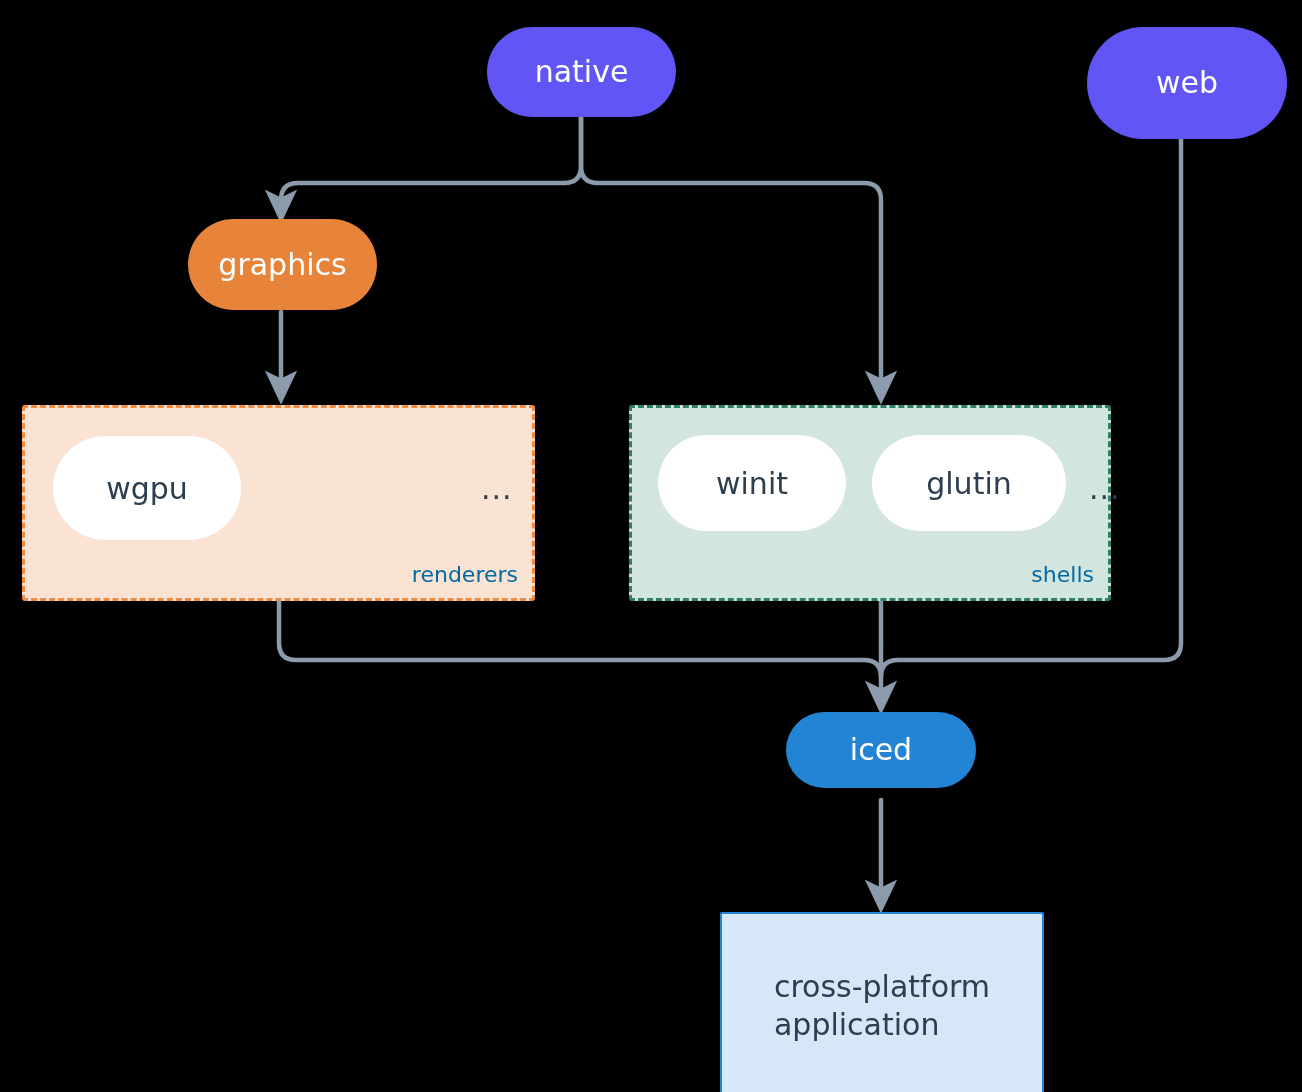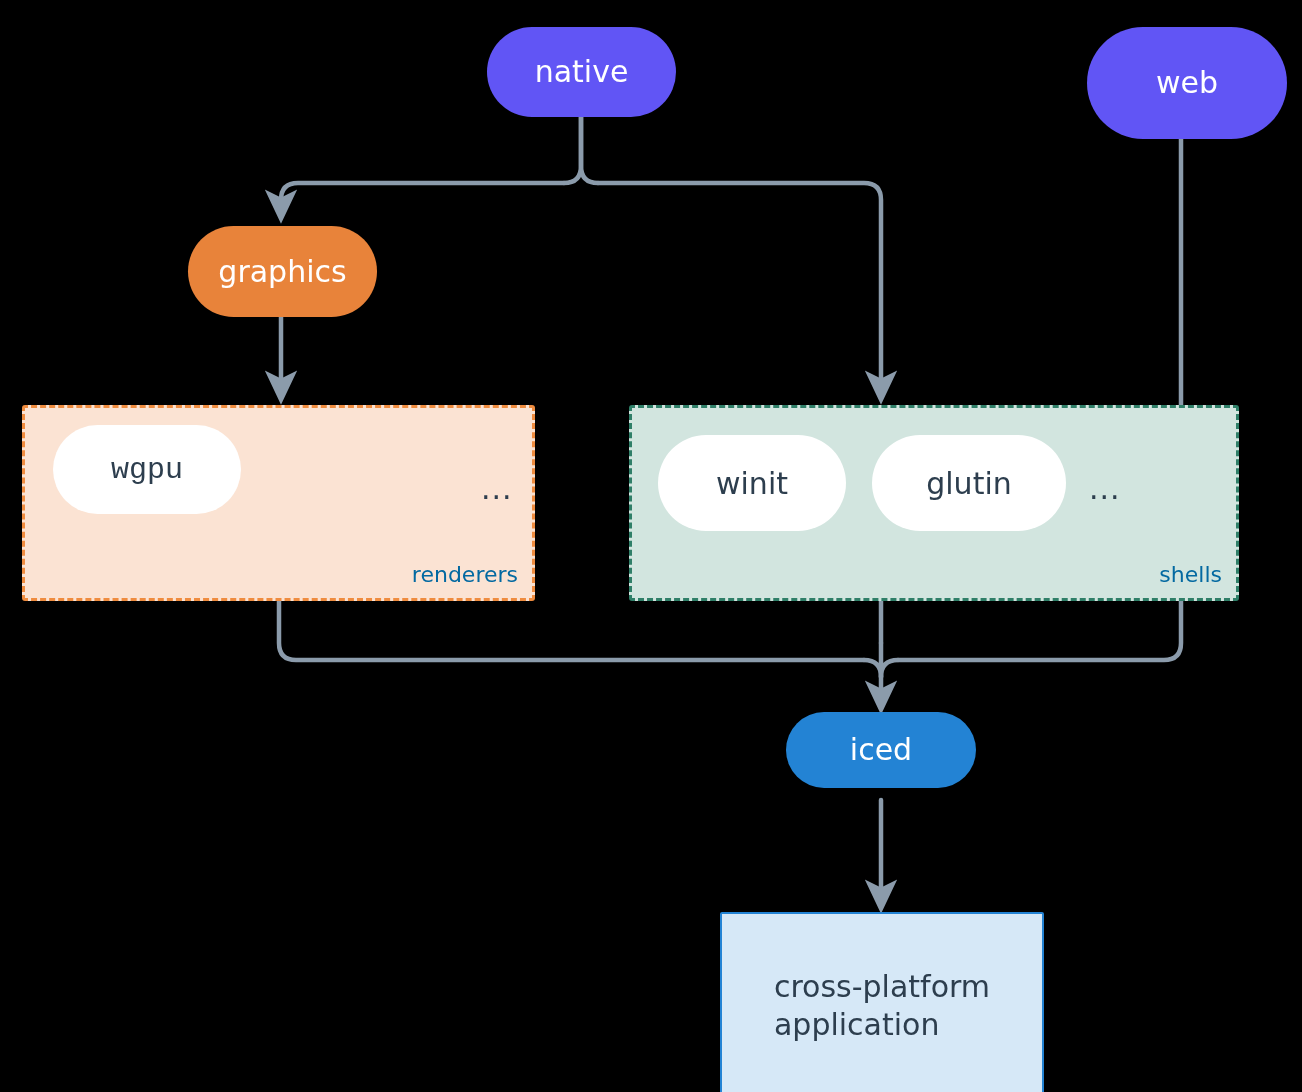--- a/index.html
+++ b/index.html
@@ -144,47 +144,47 @@
       <path d="M864,660 Q881,660 881,677"></path>
       <path d="M898,660 Q881,660 881,677"></path>
 
       <path d="M881,643 L881,698" marker-end="url(#arrowhead)"></path>
 
       <path d="M881,800 L881,897" marker-end="url(#arrowhead)"></path>
     </g>
   </svg>
 
   <div class="group group-renderers" style="left:22px; top:405px; width:513px; height:196px;">
-    <div class="subpill" style="left:28px; top:17px; width:188px; height:89px;font-family:Liberation Mono, monospace;">
+    <div class="subpill" style="left:28px; top:28px; width:188px; height:104px;">
       <span class="node-label">wgpu</span>
     </div>
     <span class="ellipsis" style="left:456px; top:66px;">...</span>
     <span class="group-caption">renderers</span>
   </div>
 
-  <div class="group group-shells" style="left:629px; top:405px; width:610px; height:196px;">
+  <div class="group group-shells" style="left:629px; top:405px; width:482px; height:196px;">
     <div class="subpill" style="left:26px; top:27px; width:188px; height:96px;">
       <span class="node-label">winit</span>
     </div>
     <div class="subpill" style="left:240px; top:27px; width:194px; height:96px;">
       <span class="node-label">glutin</span>
     </div>
     <span class="ellipsis" style="left:457px; top:66px;">...</span>
     <span class="group-caption">shells</span>
   </div>
 
   <div class="node pill node-native" style="left:487px; top:27px; width:189px; height:90px;">
     <span class="node-label">native</span>
   </div>
 
   <div class="node pill node-web" style="left:1087px; top:27px; width:200px; height:112px;">
     <span class="node-label">web</span>
   </div>
 
-  <div class="node pill node-graphics" style="left:188px; top:219px; width:189px; height:91px;margin-top:7px;">
+  <div class="node pill node-graphics" style="left:188px; top:219px; width:189px; height:91px;">
     <span class="node-label">graphics</span>
   </div>
 
   <div class="node pill node-iced" style="left:786px; top:712px; width:190px; height:76px;">
     <span class="node-label">iced</span>
   </div>
 
   <div class="node node-app" style="left:720px; top:912px; width:324px; height:187px;">
     <span class="node-label">cross-platform
 application</span>

